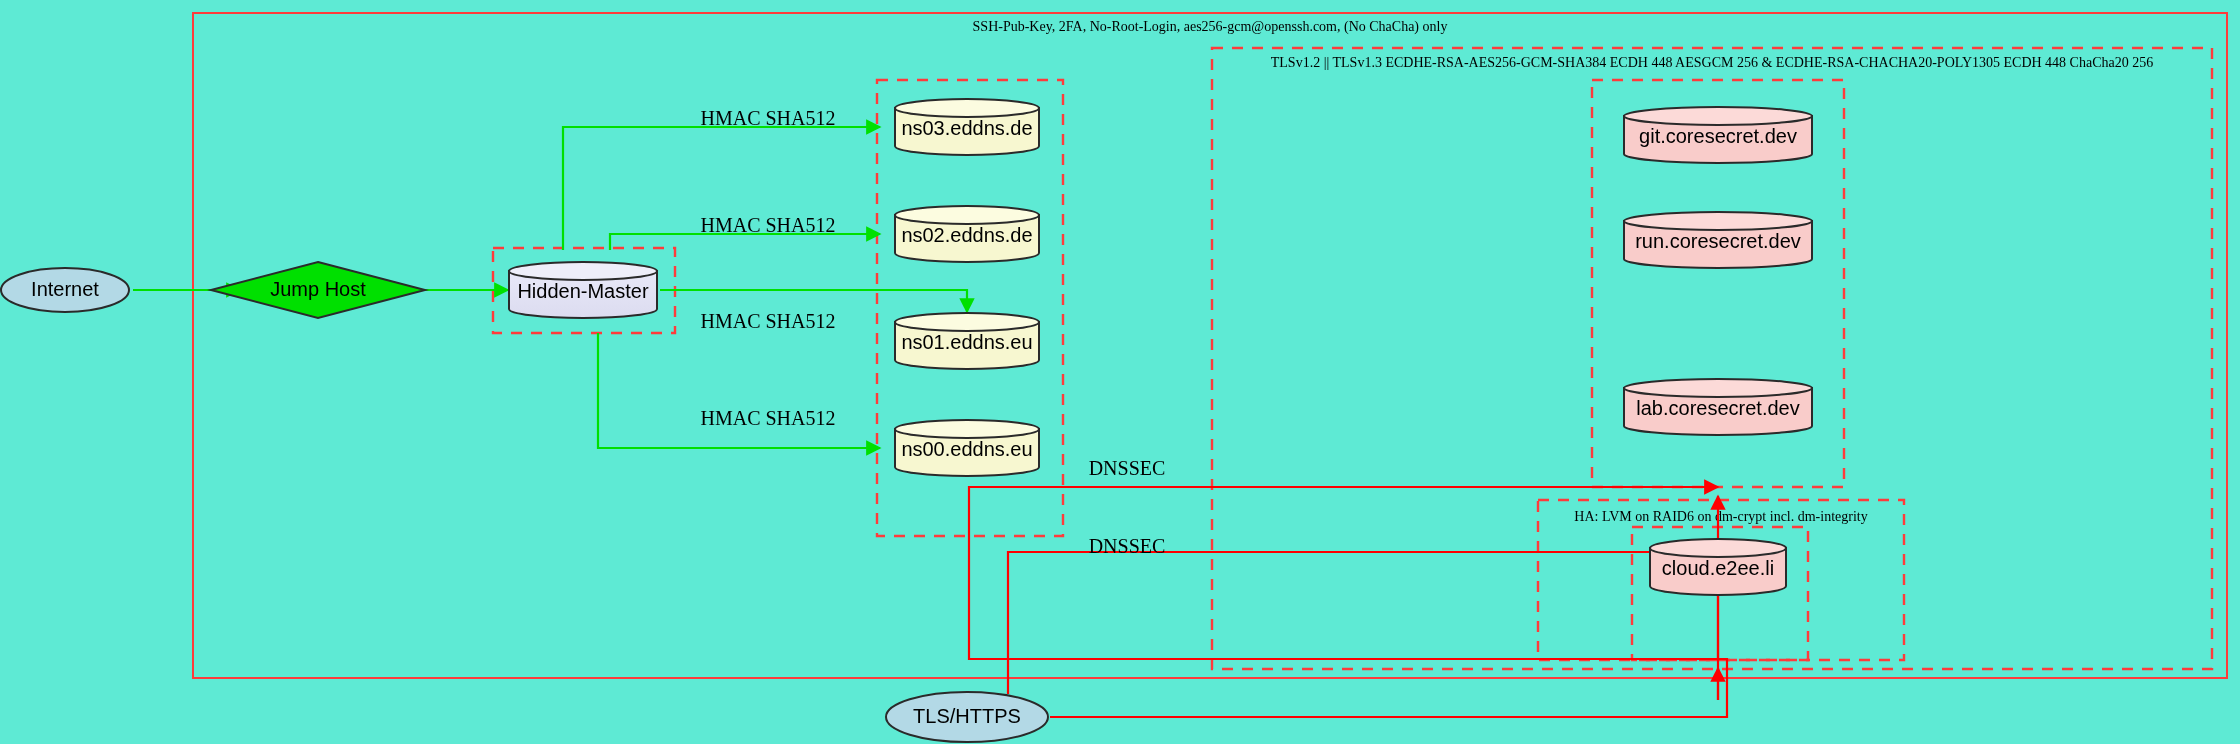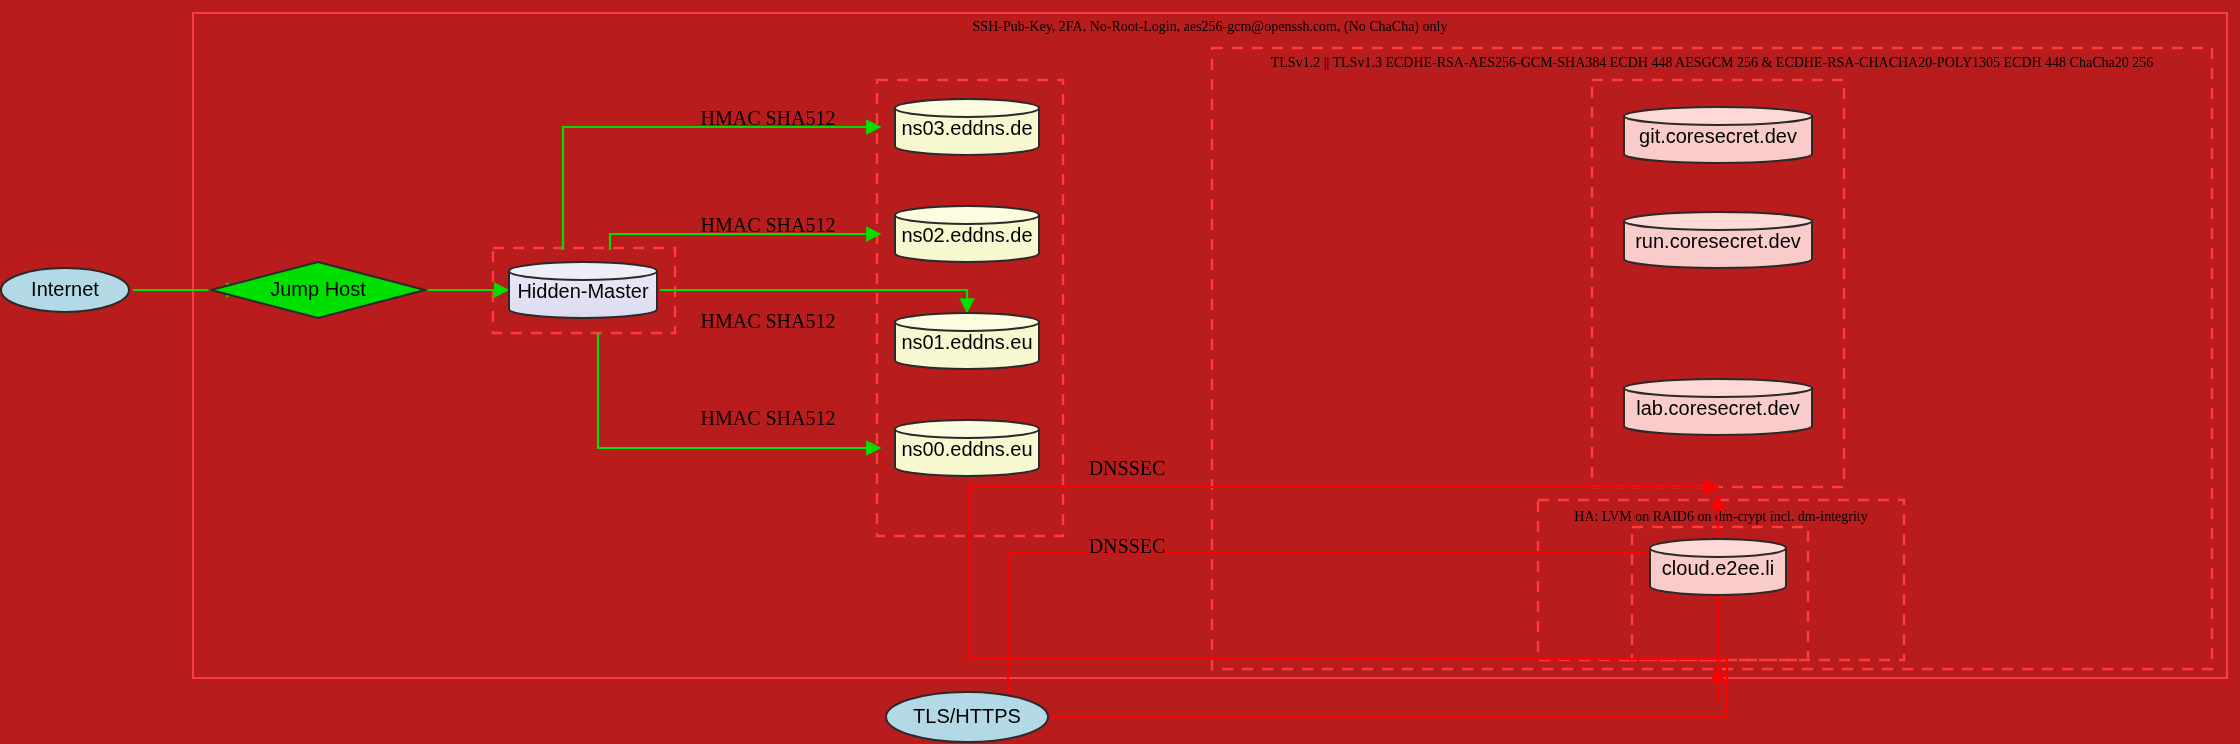--- a/index.html
+++ b/index.html
@@ -4,21 +4,21 @@
 <style>
   html, body {
     margin: 0;
     padding: 0;
     background: #ffffff;
   }
   #diagram-root {
     position: relative;
     width: 2240px;
     height: 744px;
-    background: #b91c1c;
+    background: #5eead4;
     font-family: "Liberation Sans", sans-serif;
     overflow: hidden;
   }
   svg#diagram-canvas {
     position: absolute;
     left: 0;
     top: 0;
     width: 2240px;
     height: 744px;
   }

